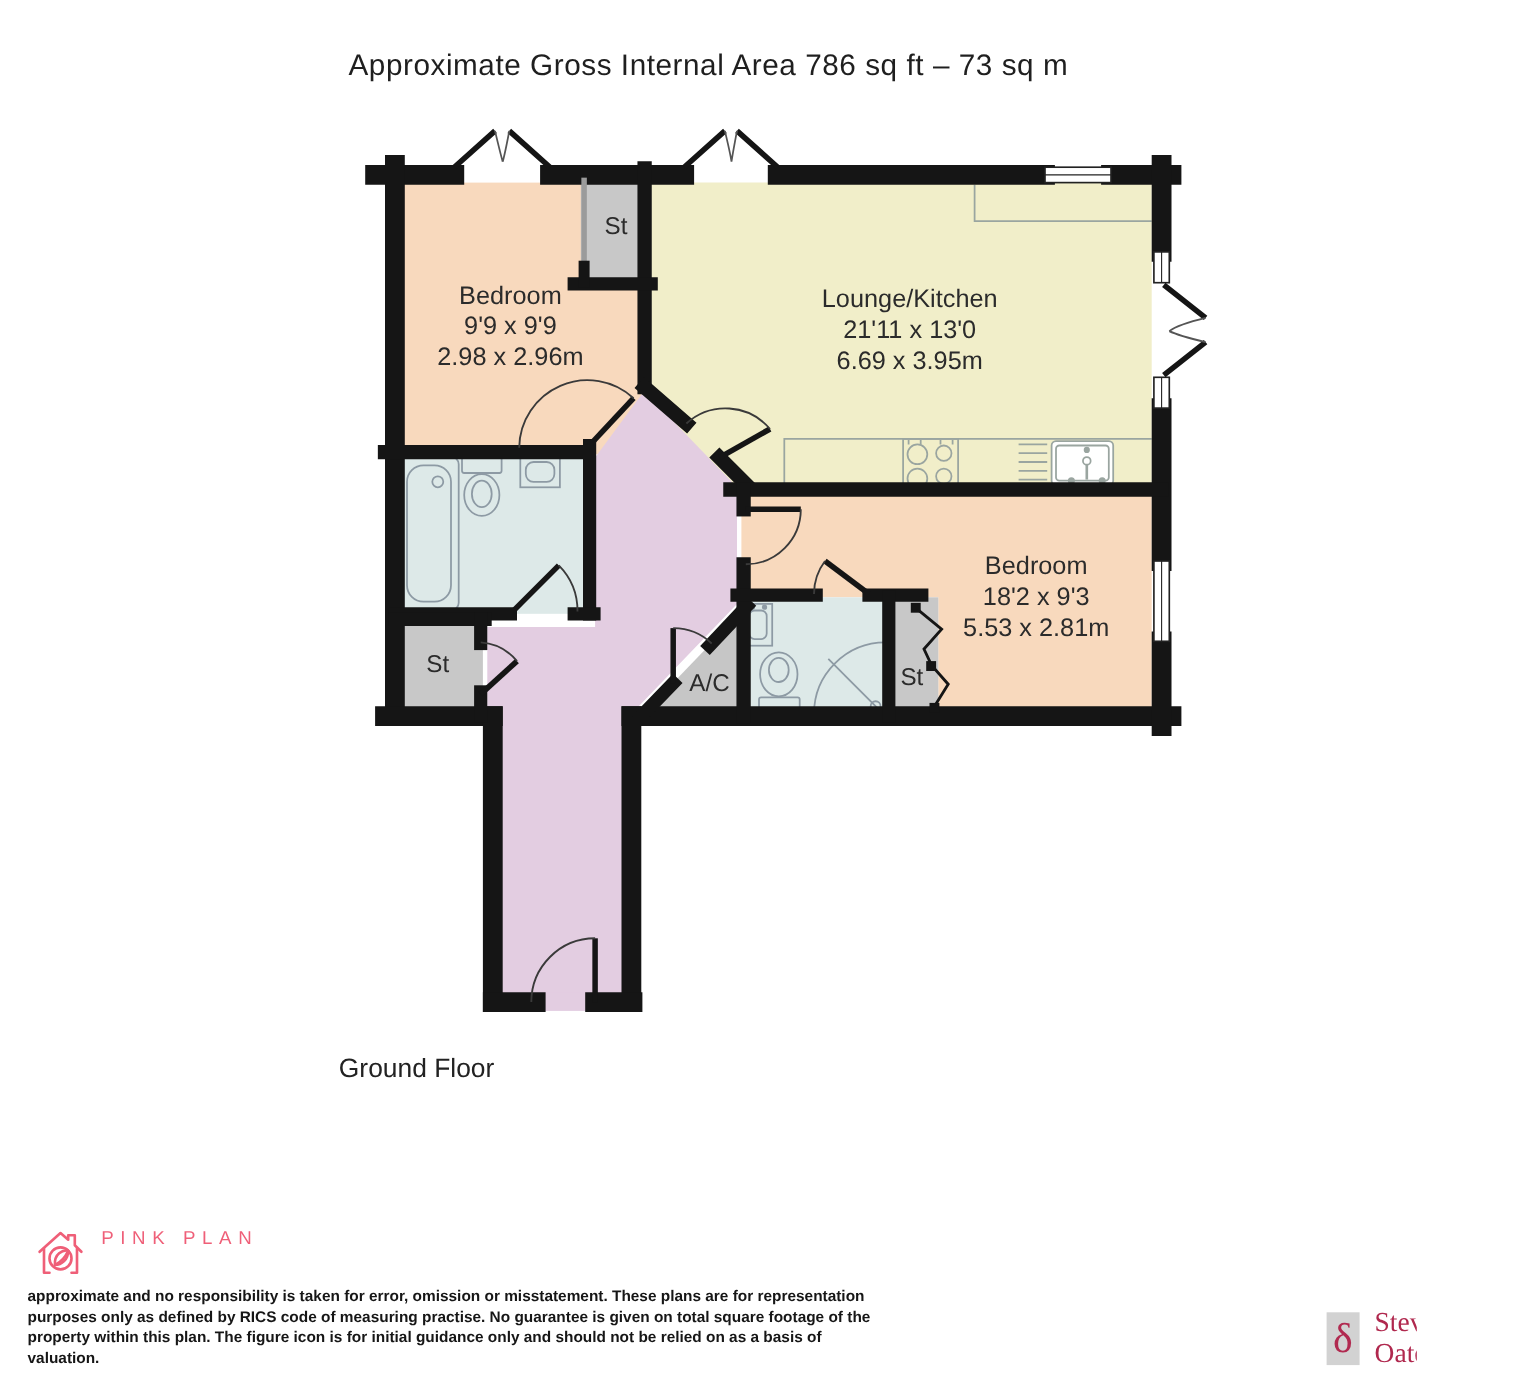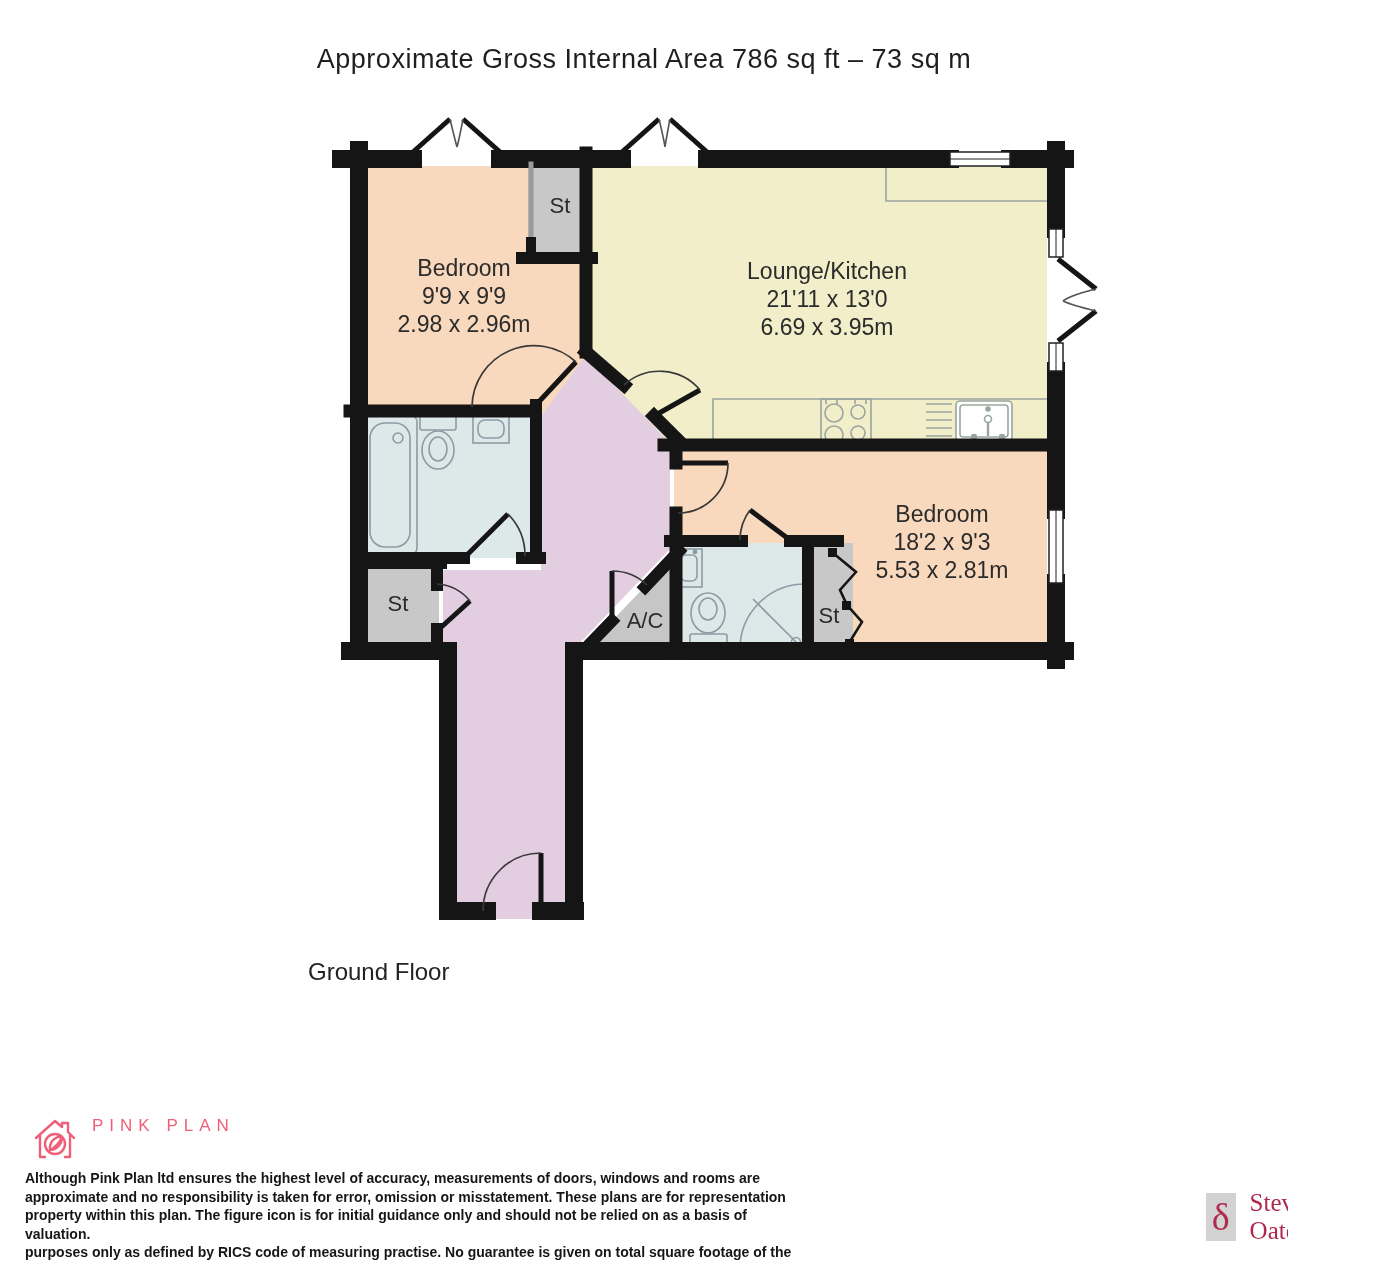--- a/index.html
+++ b/index.html
@@ -227,24 +227,23 @@
         <path d="M10,19 V41 M40,19 V41 M10,41 H15 M35,41 H40"></path>
         <circle cx="25" cy="28" r="10"></circle>
         <path d="M20,34 C19,24 27,20 32,21 C32,29 26,34 20,34 Z"></path>
         <path d="M20,34 Q28,30 32,21"></path>
       </g>
     </svg>
     <span class="pinkplan-text">PINK PLAN</span>
   </div>
 
   <div class="disclaimer">
-    <div>Although Pink Plan ltd ensures the highest level of accuracy, measurements of doors, windows and rooms are</div>
     <div>approximate and no responsibility is taken for error, omission or misstatement. These plans are for representation</div>
+    <div>purposes only as defined by RICS code of measuring practise. No guarantee is given on total square footage of the</div>
     <div>property within this plan. The figure icon is for initial guidance only and should not be relied on as a basis of valuation.</div>
-    <div>purposes only as defined by RICS code of measuring practise. No guarantee is given on total square footage of the</div>
   </div>
 
   <div class="agent">
     <div class="agent-box">δ</div>
     <span class="agent-name">Steven Oates</span>
   </div>
 
 </div>
 
 </body></html>

